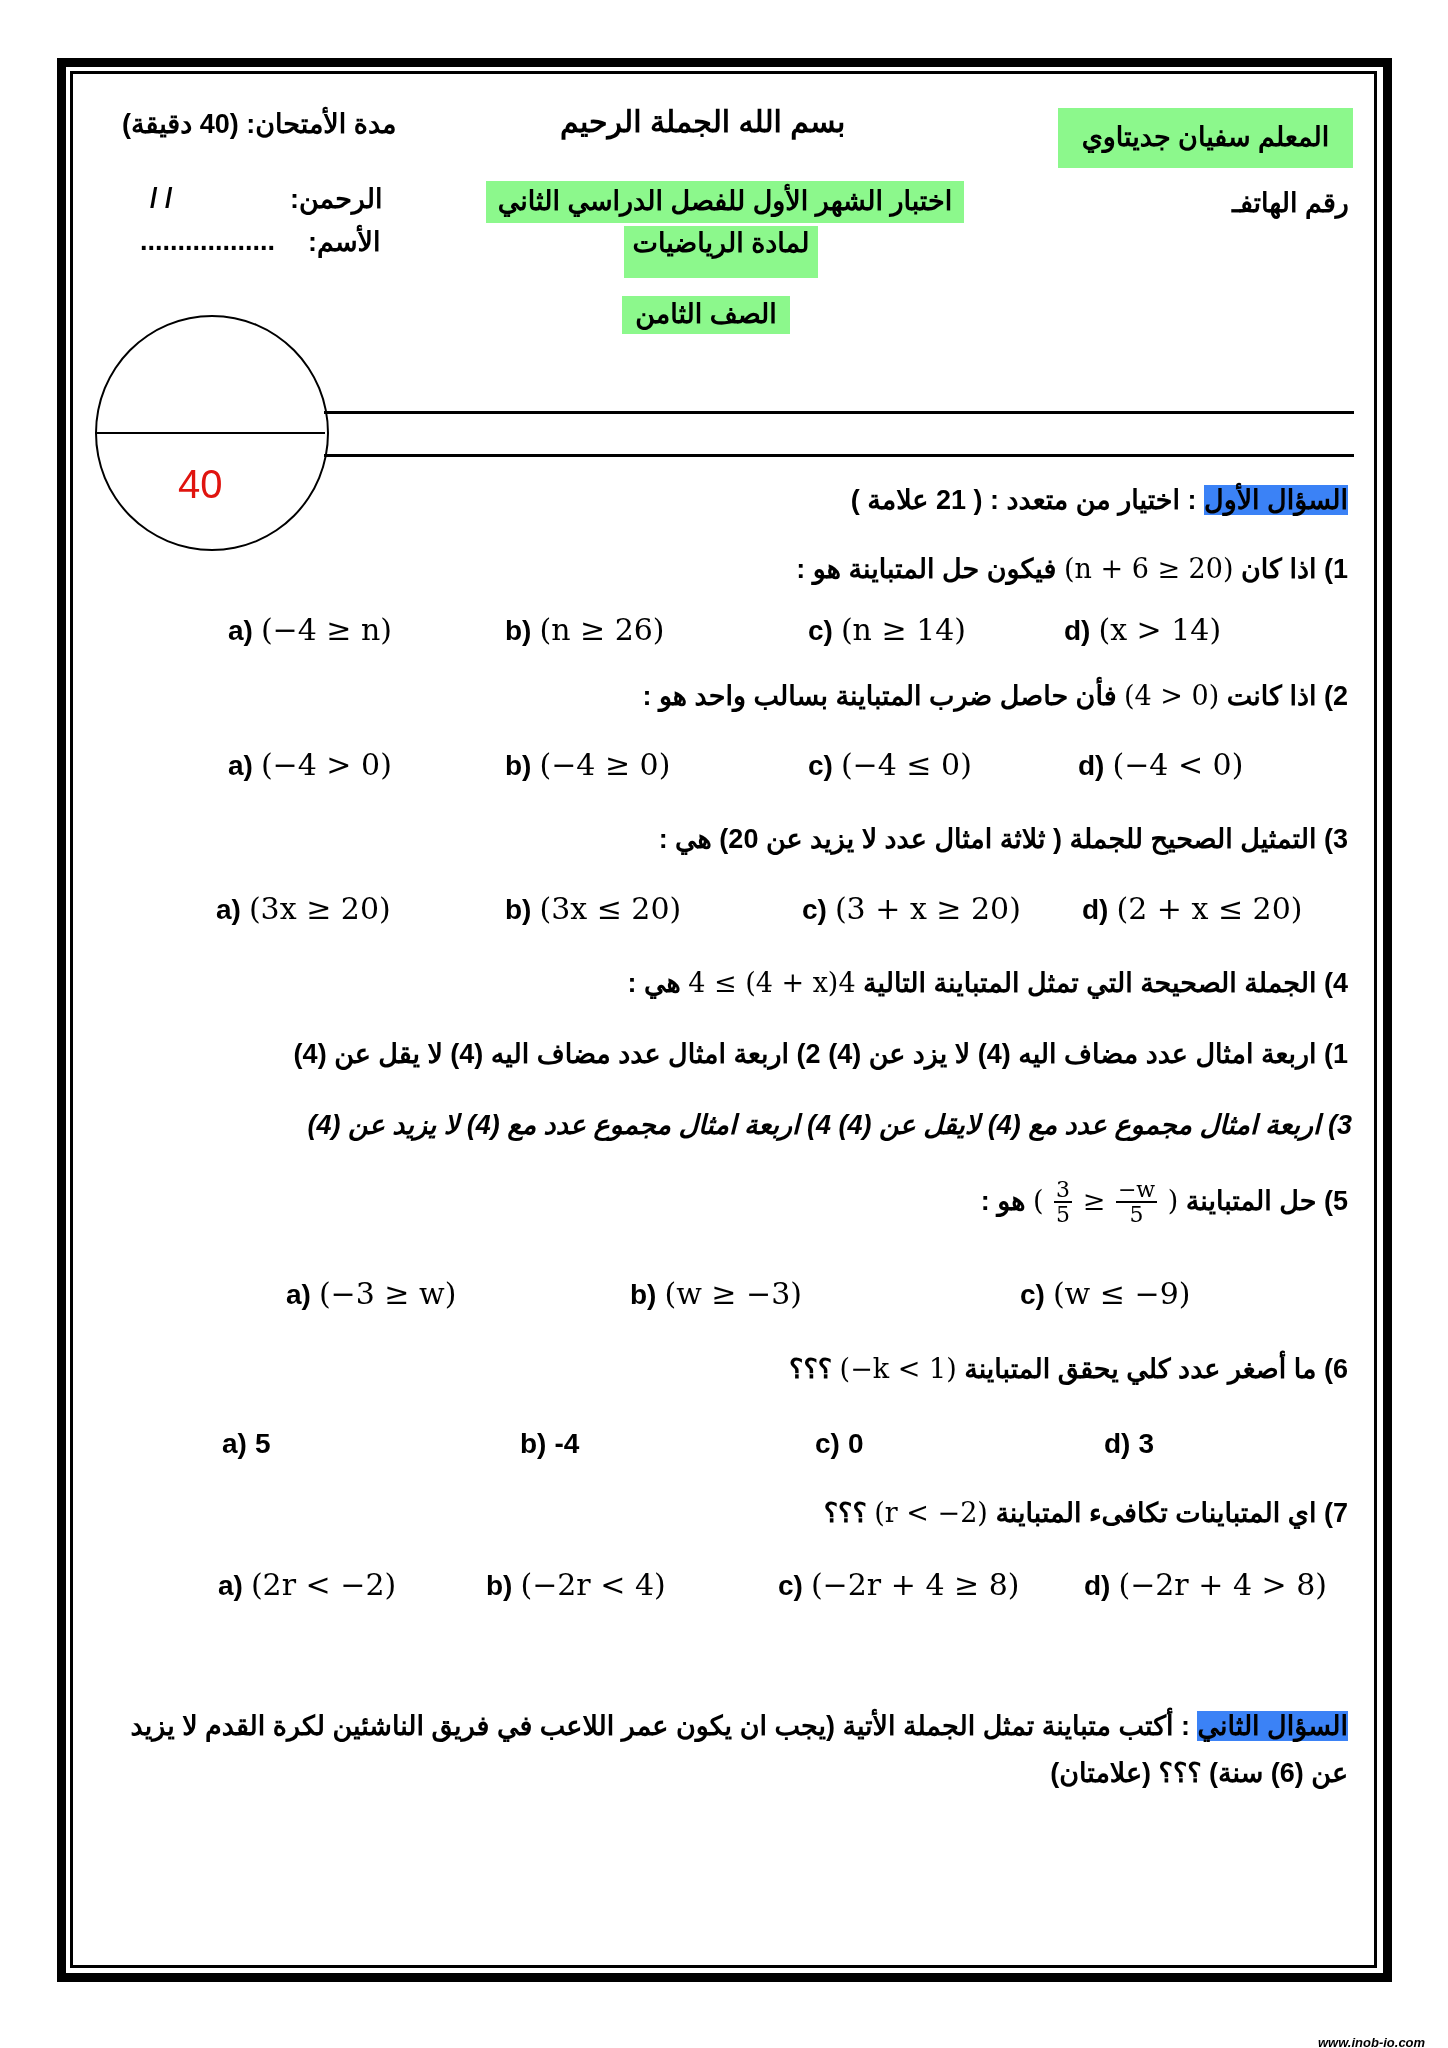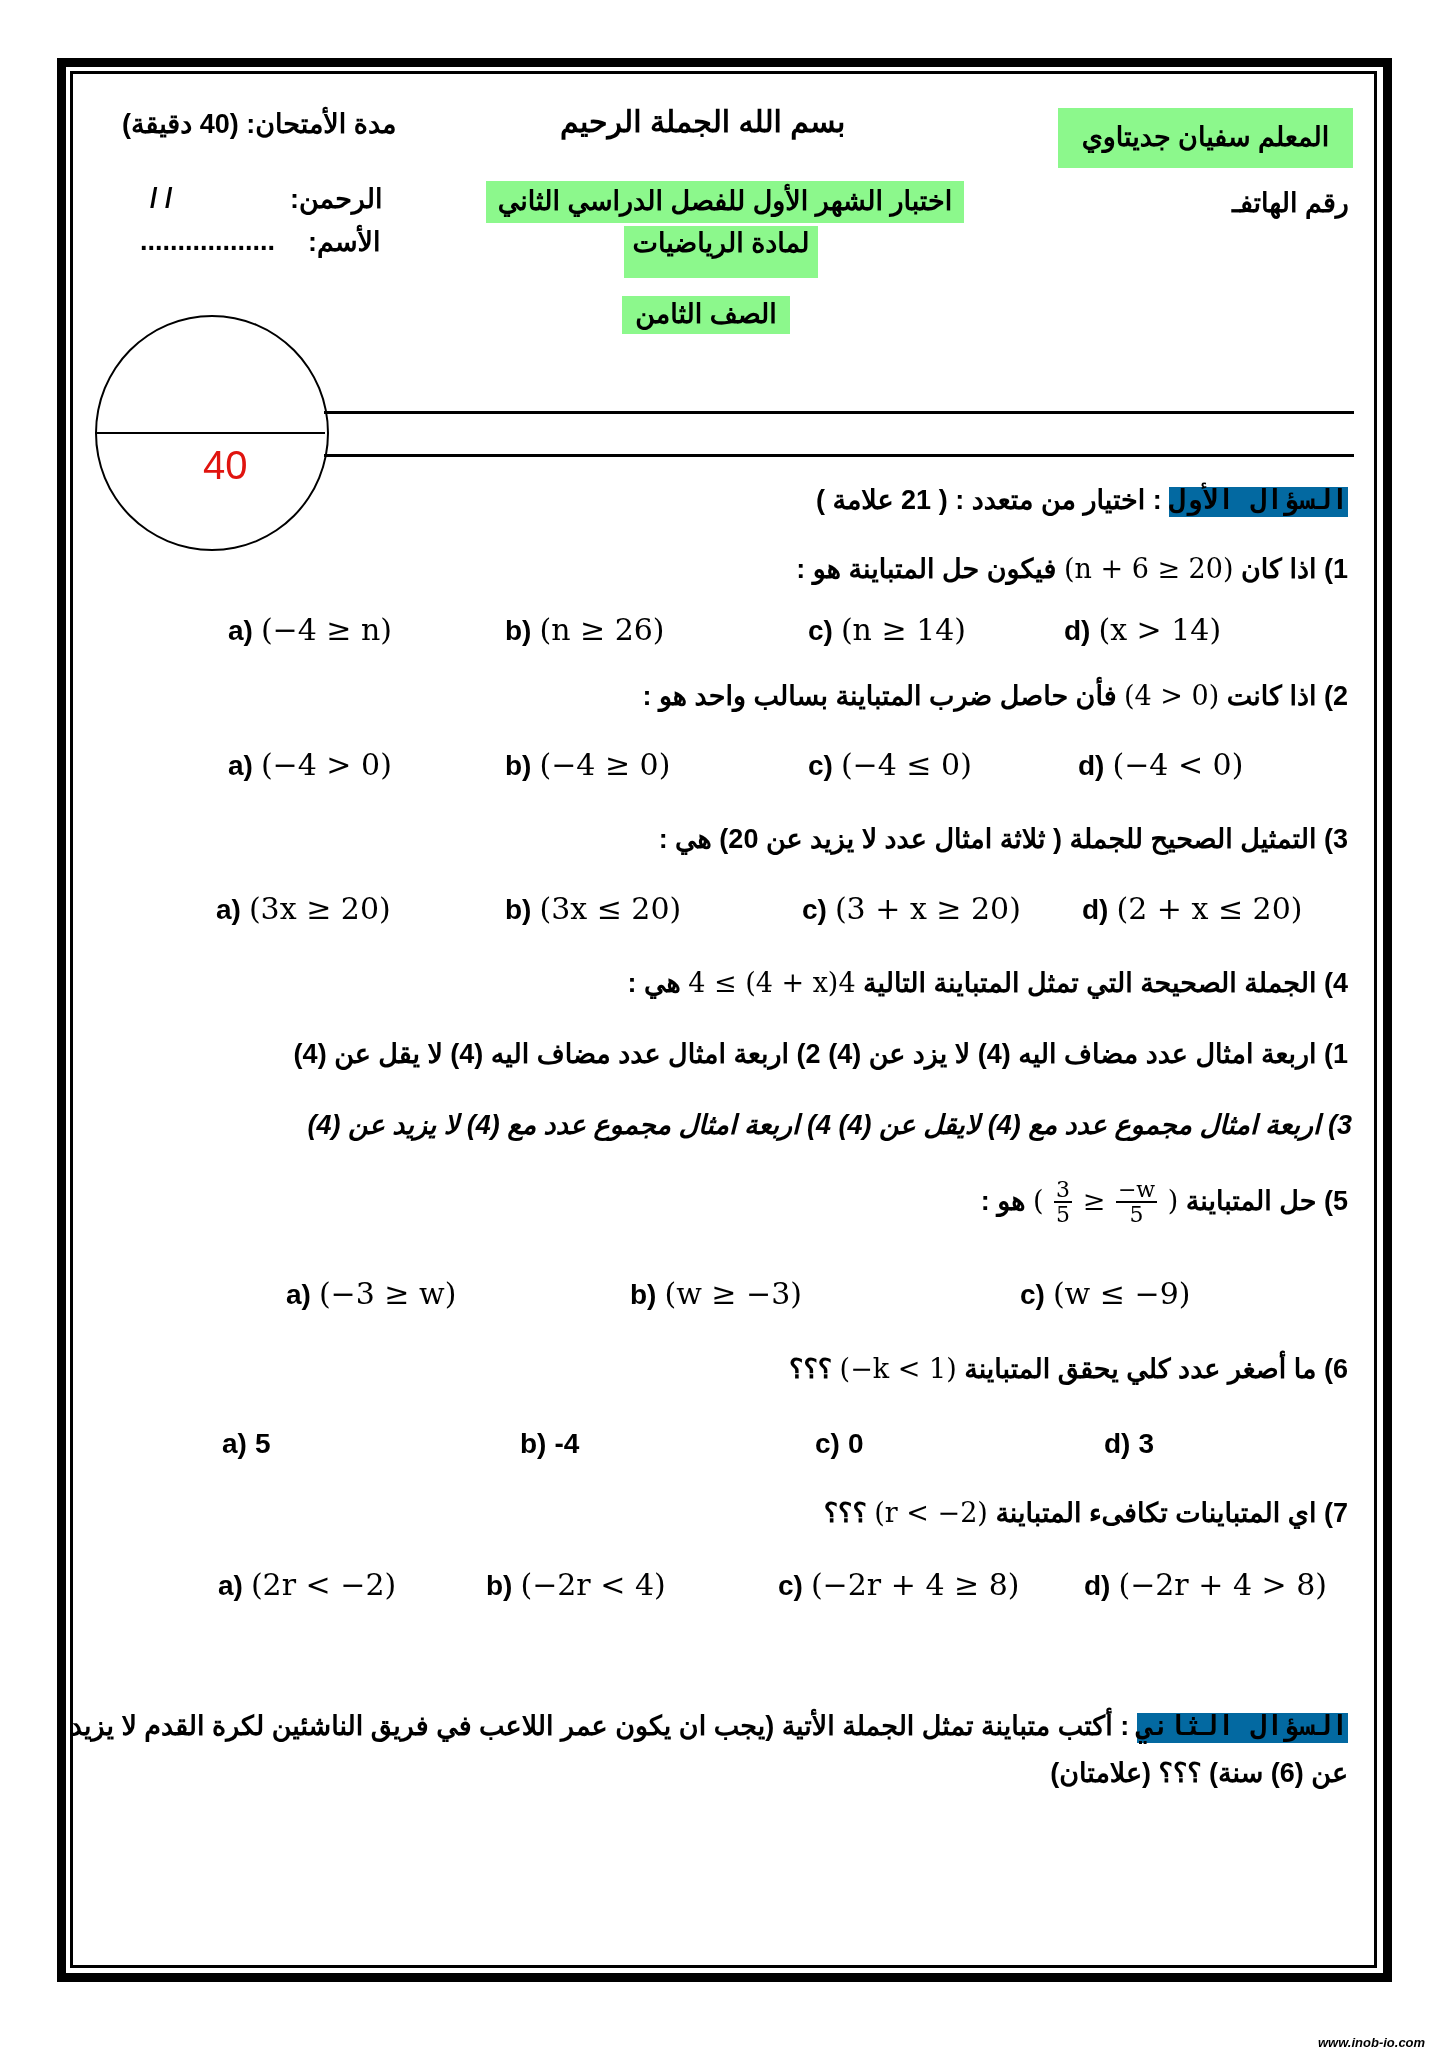--- a/index.html
+++ b/index.html
@@ -6,32 +6,32 @@
   body { width:1448px; height:2048px; position:relative; overflow:hidden;
          font-family:"DejaVu Sans", "Liberation Sans", sans-serif; color:#000; }
   .frame-outer { position:absolute; left:57px; top:58px; width:1317px; height:1906px;
                  border:9px solid #000; box-sizing:content-box; }
   .frame-inner { position:absolute; left:70px; top:71px; width:1301px; height:1891px;
                  border:3px solid #000; }
   .abs { position:absolute; white-space:nowrap; }
   .rtl { direction:rtl; unicode-bidi:plaintext; }
   .hdr { font-family:"Liberation Sans", sans-serif; font-weight:bold; font-size:27px; }
   .green { background:#8cf88c; }
-  .yellow { background:#0369a1;font-family:Liberation Mono, monospace; }
+  .yellow { background:#3b82f6; }
   .math { font-family:"DejaVu Serif", "Liberation Serif", serif; }
   .q { font-family:"Liberation Sans", sans-serif; font-weight:bold; font-size:27px; direction:rtl; }
   .opt { font-size:30px; font-family:"DejaVu Serif", "Liberation Serif", serif; }
   .opt .lbl { font-family:"Liberation Sans", sans-serif; font-weight:bold; font-size:28px; margin-right:8px; }
   .opt .expr { font-style:normal; }
   .hline { position:absolute; height:3px; background:#000; }
   .score-circle { position:absolute; left:95px; top:315px; width:230px; height:232px;
                   border:2px solid #000; border-radius:50%; }
   .score-divider { position:absolute; left:95px; top:432px; width:230px; height:2px; background:#000; }
-  .score { position:absolute; left:178px; top:443px; font-family:"Liberation Sans", sans-serif;
-           font-size:40px; color:#e0140f;margin-left:25px; }
+  .score { position:absolute; left:178px; top:462px; font-family:"Liberation Sans", sans-serif;
+           font-size:40px; color:#e0140f; }
   .watermark { position:absolute; left:1318px; top:2035px; font-family:"Liberation Sans", sans-serif;
                font-weight:bold; font-style:italic; font-size:13px; }
   .frac { display:inline-block; vertical-align:middle; text-align:center; font-size:22px; line-height:1.05; margin:0 2px; }
   .frac span { display:block; }
   .frac .num { border-bottom:2px solid #000; padding:0 2px; }
 </style>
 </head>
 <body>
 
 <div class="frame-outer"></div>

